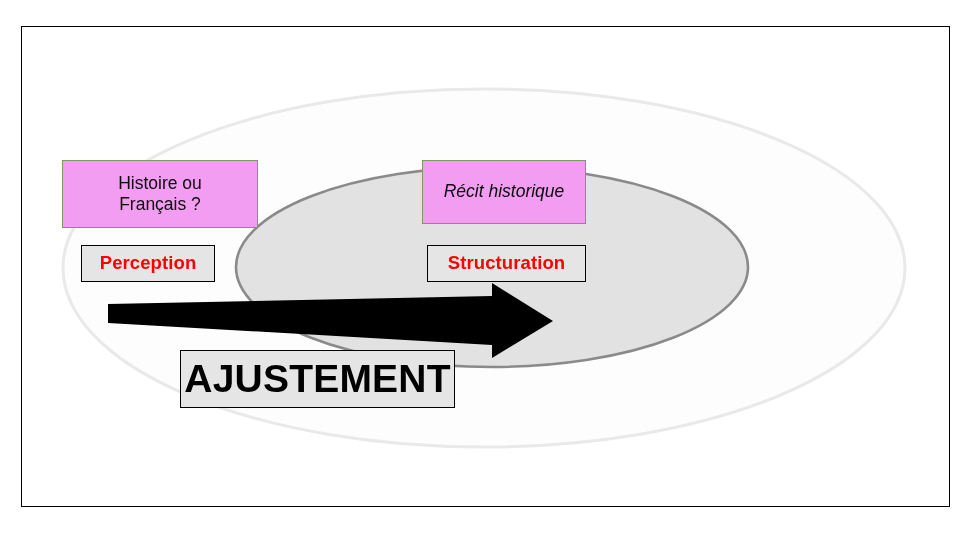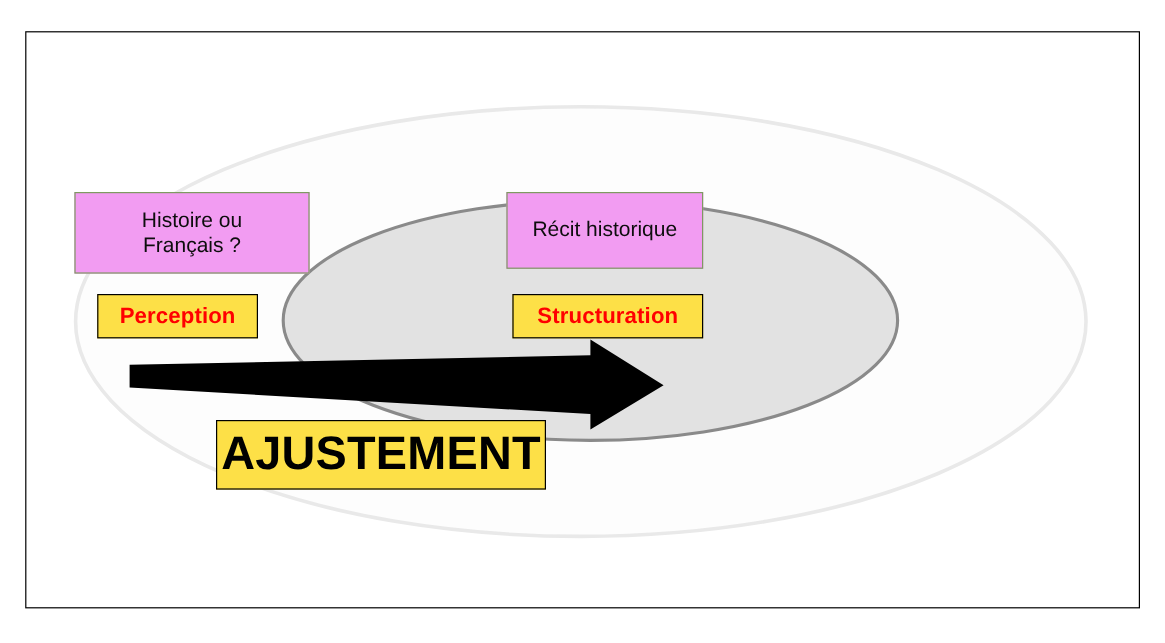--- a/index.html
+++ b/index.html
@@ -57,40 +57,40 @@
   .pink-box {
     background: #F29CF2;
     border: 1px solid #7E9A62;
     color: #0d0d0d;
     font-size: 17.5px;
     font-weight: 400;
     white-space: pre-line;
   }
 
   .white-box {
-    background: #fde047;
+    background: #e5e5e5;
     border: 1.3px solid #000000;
   }
 
   .red-text {
     color: #FF0000;
     font-weight: bold;
     font-size: 18.5px;
     letter-spacing: 0.1px;
   }
 
   .big-black-text {
     color: #000000;
     font-weight: bold;
     font-size: 39px;
     letter-spacing: 0.2px;
   }
 
   #box-histoire   { left: 62px;  top: 160px; width: 196px; height: 68px; }
-  #box-recit      { left: 422px; top: 160px; width: 164px; height: 64px; }
+  #box-recit      { left: 422px; top: 160px; width: 164px; height: 64px; font-style: italic; }
   #box-perception { left: 81px;  top: 245px; width: 134px; height: 37px; }
   #box-structuration { left: 427px; top: 245px; width: 159px; height: 37px; }
   #box-ajustement { left: 180px; top: 350px; width: 275px; height: 58px; }
 </style>
 </head>
 <body>
 
 <div id="slide">
 
   <div id="frame"></div>

